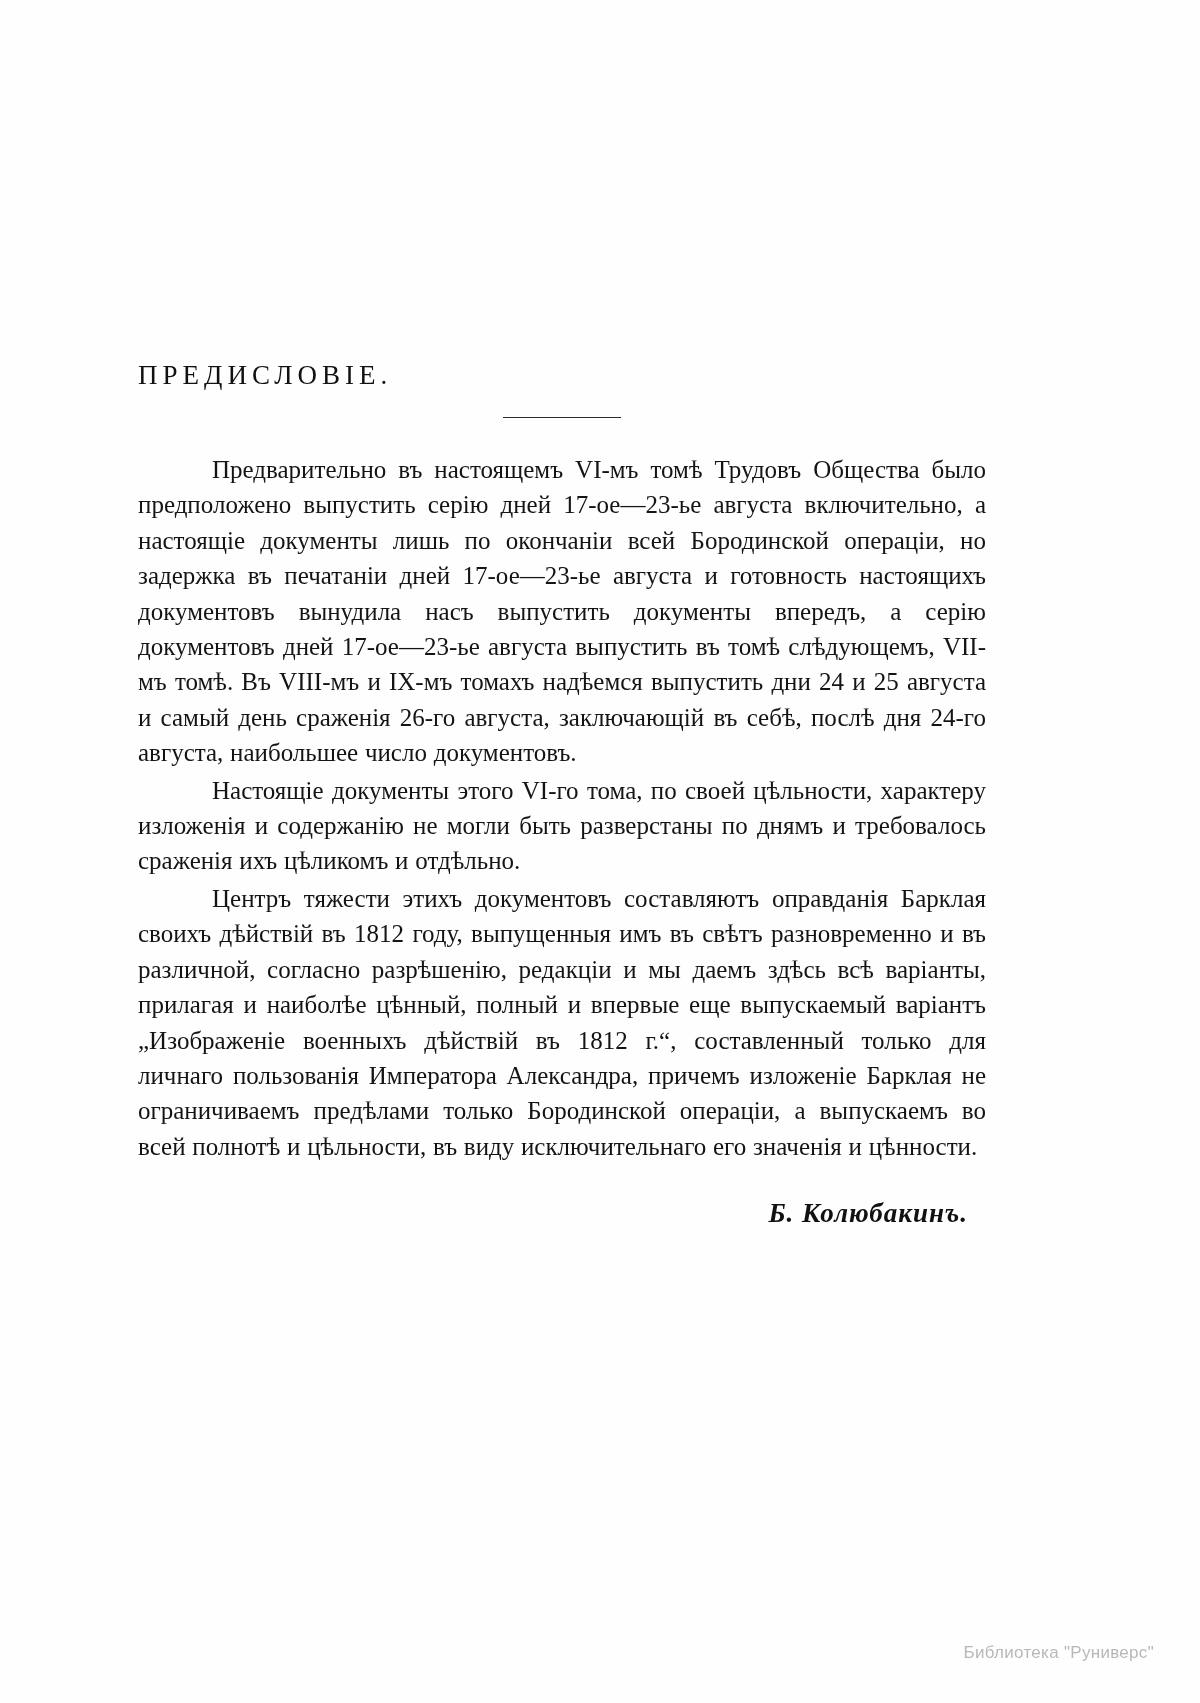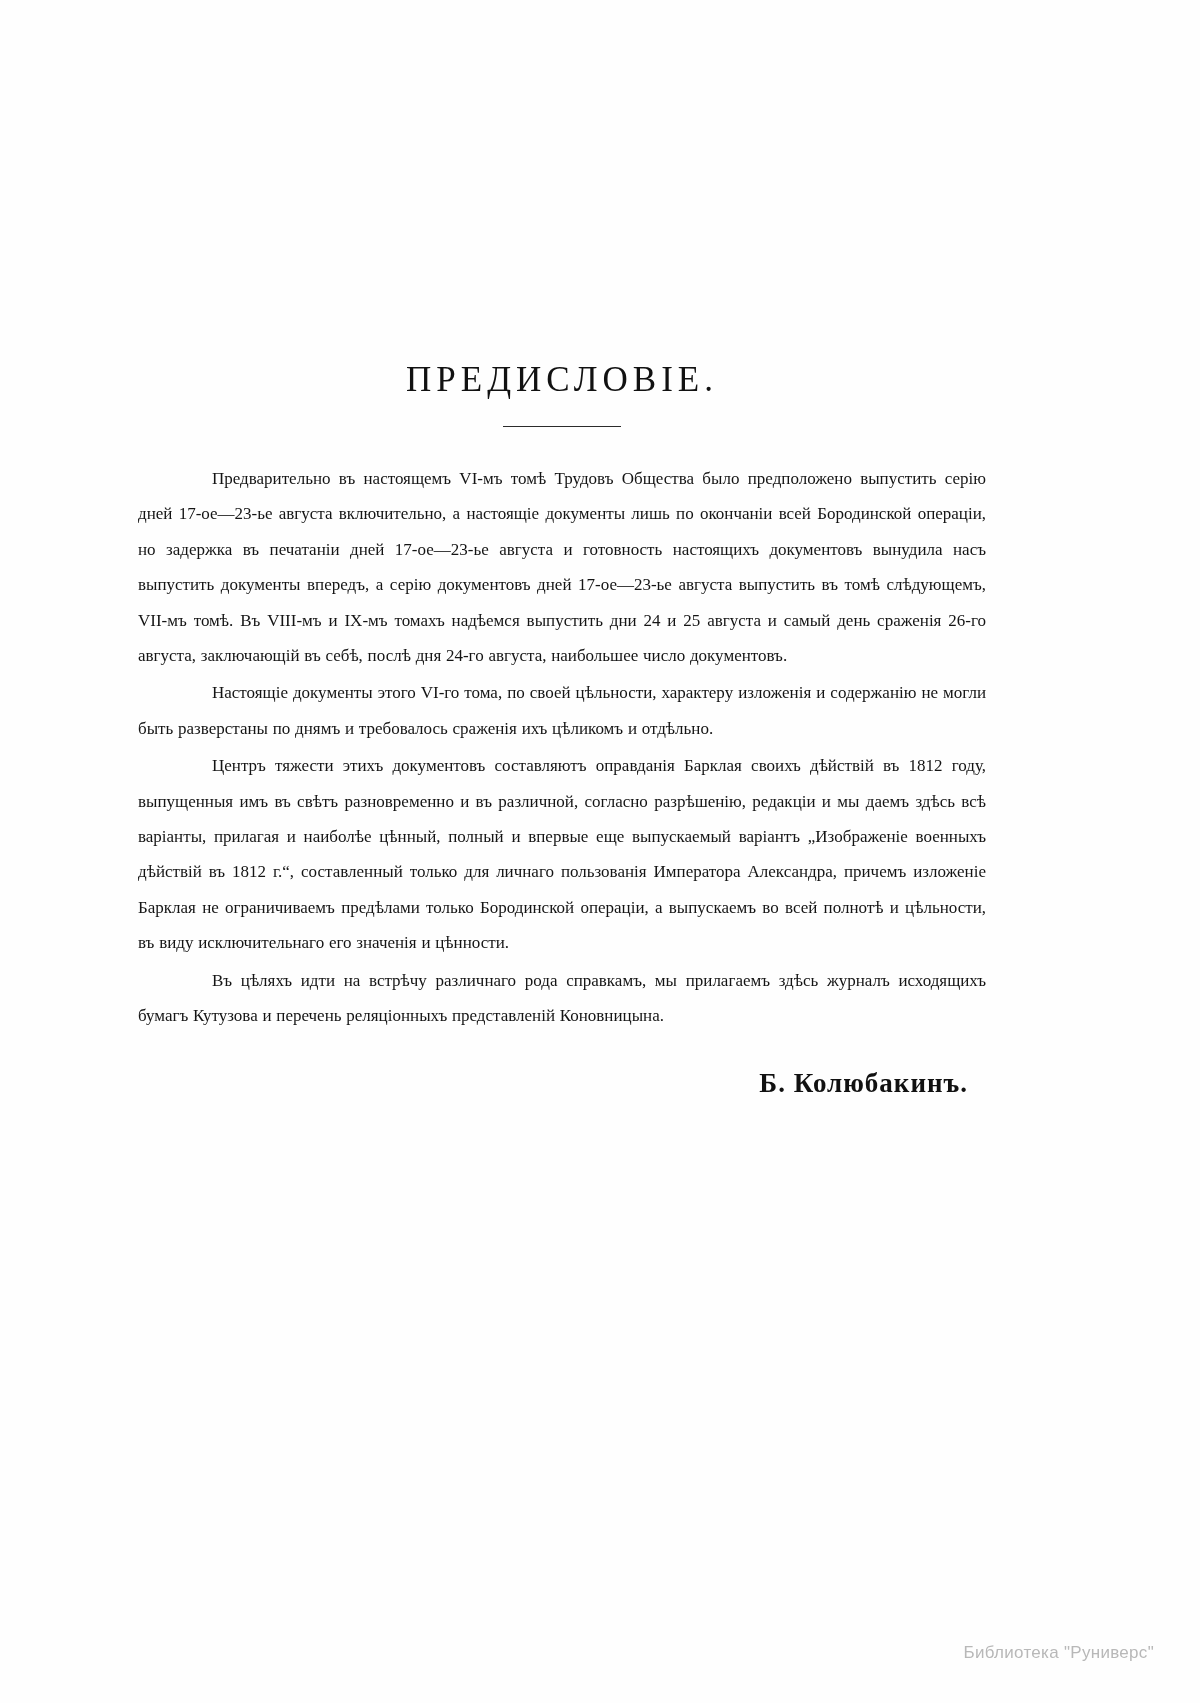--- a/index.html
+++ b/index.html
@@ -26,57 +26,58 @@
   }
 
   .content {
     position: absolute;
     left: 138px;
     top: 360px;
     width: 848px;
   }
 
   .doc-title {
-    text-align: center;
-    font-size: 35px;
+    text-align: left;
+    font-size: 27px;
     letter-spacing: 5px;
     font-weight: 400;
     margin: 0 0 6px 0;
     color: #111;
     font-family: "Liberation Serif", "DejaVu Serif", serif;
   }
 
   .title-rule {
     width: 118px;
     height: 0;
     border-top: 1.6px solid #2b2b2b;
     margin: 26px auto 34px auto;
   }
 
   p.para {
     margin: 0 0 2px 0;
-    font-size: 17px;
+    font-size: 25px;
     line-height: 35.4px;
     text-align: justify;
     text-indent: 74px;
     color: #141414;
     -webkit-hyphens: none;
     hyphens: none;
     word-spacing: 0.5px;
   }
 
   p.para:last-of-type {
     margin-bottom: 0;
   }
 
   .signature {
     margin-top: 34px;
     text-align: right;
     padding-right: 18px;
     font-family: "Liberation Serif", "DejaVu Serif", serif;
+    font-style: italic;
     font-weight: bold;
     font-size: 27px;
     letter-spacing: 1px;
     color: #111;
   }
 
   .watermark {
     position: absolute;
     right: 46px;
     bottom: 40px;
@@ -93,21 +94,20 @@
 
   <div class="content">
 
     <h1 class="doc-title">ПРЕДИСЛОВІЕ.</h1>
 
     <div class="title-rule"></div>
 
     <p class="para">Предварительно въ настоящемъ VI-мъ томѣ Трудовъ Общества было предположено выпустить серію дней 17-ое—23-ье августа включительно, а настоящіе документы лишь по окончаніи всей Бородинской операціи, но задержка въ печатаніи дней 17-ое—23-ье августа и готовность настоящихъ документовъ вынудила насъ выпустить документы впередъ, а серію документовъ дней 17-ое—23-ье августа выпустить въ томѣ слѣдующемъ, VII-мъ томѣ. Въ VIII-мъ и IX-мъ томахъ надѣемся выпустить дни 24 и 25 августа и самый день сраженія 26-го августа, заключающій въ себѣ, послѣ дня 24-го августа, наибольшее число документовъ.</p>
     <p class="para">Настоящіе документы этого VI-го тома, по своей цѣльности, характеру изложенія и содержанію не могли быть разверстаны по днямъ и требовалось сраженія ихъ цѣликомъ и отдѣльно.</p>
     <p class="para">Центръ тяжести этихъ документовъ составляютъ оправданія Барклая своихъ дѣйствій въ 1812 году, выпущенныя имъ въ свѣтъ разновременно и въ различной, согласно разрѣшенію, редакціи и мы даемъ здѣсь всѣ варіанты, прилагая и наиболѣе цѣнный, полный и впервые еще выпускаемый варіантъ „Изображеніе военныхъ дѣйствій въ 1812 г.“, составленный только для личнаго пользованія Императора Александра, причемъ изложеніе Барклая не ограничиваемъ предѣлами только Бородинской операціи, а выпускаемъ во всей полнотѣ и цѣльности, въ виду исключительнаго его значенія и цѣнности.</p>
-    <p class="para">Въ цѣляхъ идти на встрѣчу различнаго рода справкамъ, мы прилагаемъ здѣсь журналъ исходящихъ бумагъ Кутузова и перечень реляціонныхъ представленій Коновницына.</p>
 
     <div class="signature">Б. Колюбакинъ.</div>
 
   </div>
 
   <div class="watermark">Библиотека "Руниверс"</div>
 
 </div>
 
 </body></html>

